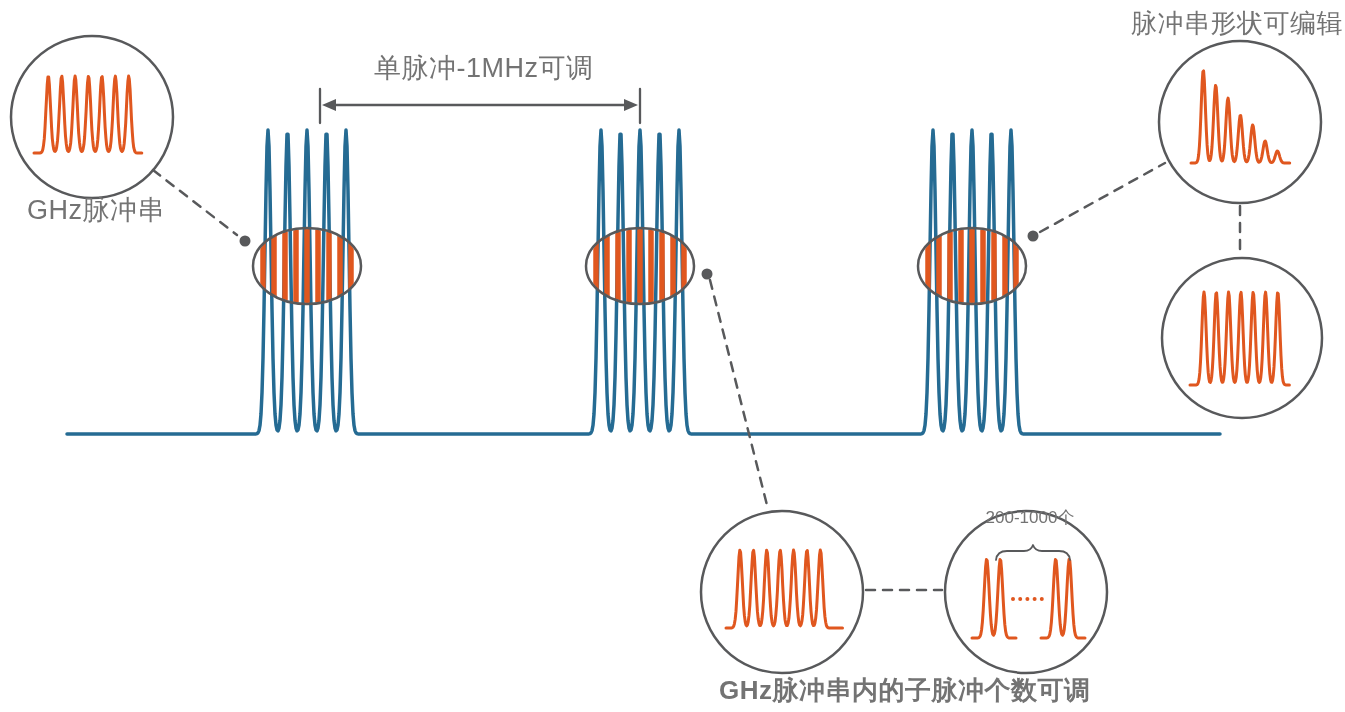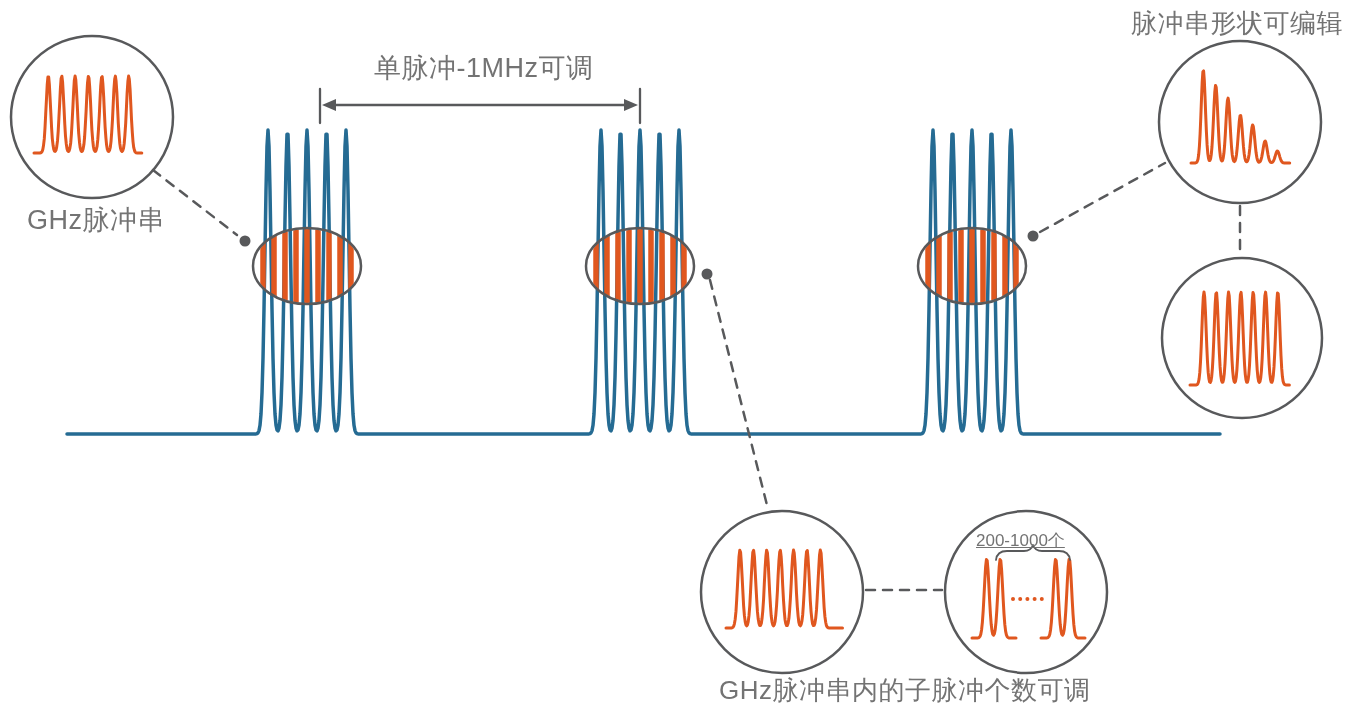--- a/index.html
+++ b/index.html
@@ -11,25 +11,25 @@
     font-family:"Liberation Sans","DejaVu Sans",sans-serif;
   }
   #scene{position:absolute;left:0;top:0;}
   .lbl{
     position:absolute;
     color:#737373;
     font-weight:500;
     white-space:nowrap;
     letter-spacing:0.5px;
   }
-  #lbl-ghz   {left:27px;  top:202px; font-size:27px;}
+  #lbl-ghz   {left:27px;  top:192px; font-size:27px;}
   #lbl-period{left:374px; top:50px;  font-size:27px;}
   #lbl-shape {left:1131px;top:6px;   font-size:26px;}
-  #lbl-bottom{left:719px; top:673px; font-size:26px;}
-  #lbl-count {left:976px; top:529px; font-size:17px; width:108px; text-align:left; letter-spacing:0;text-decoration:underline;}
+  #lbl-bottom{left:719px; top:673px; font-size:26px;font-weight:bold;}
+  #lbl-count {left:976px; top:506px; font-size:17px; width:108px; text-align:center; letter-spacing:0;}
 </style>
 </head>
 <body>
 
 <div id="stage">
 
   <svg id="scene" width="1345" height="712" viewBox="0 0 1345 712">
     <defs id="scene-defs">
         <clipPath id="mclip0">
           <ellipse cx="307" cy="266" rx="53" ry="37"></ellipse>

